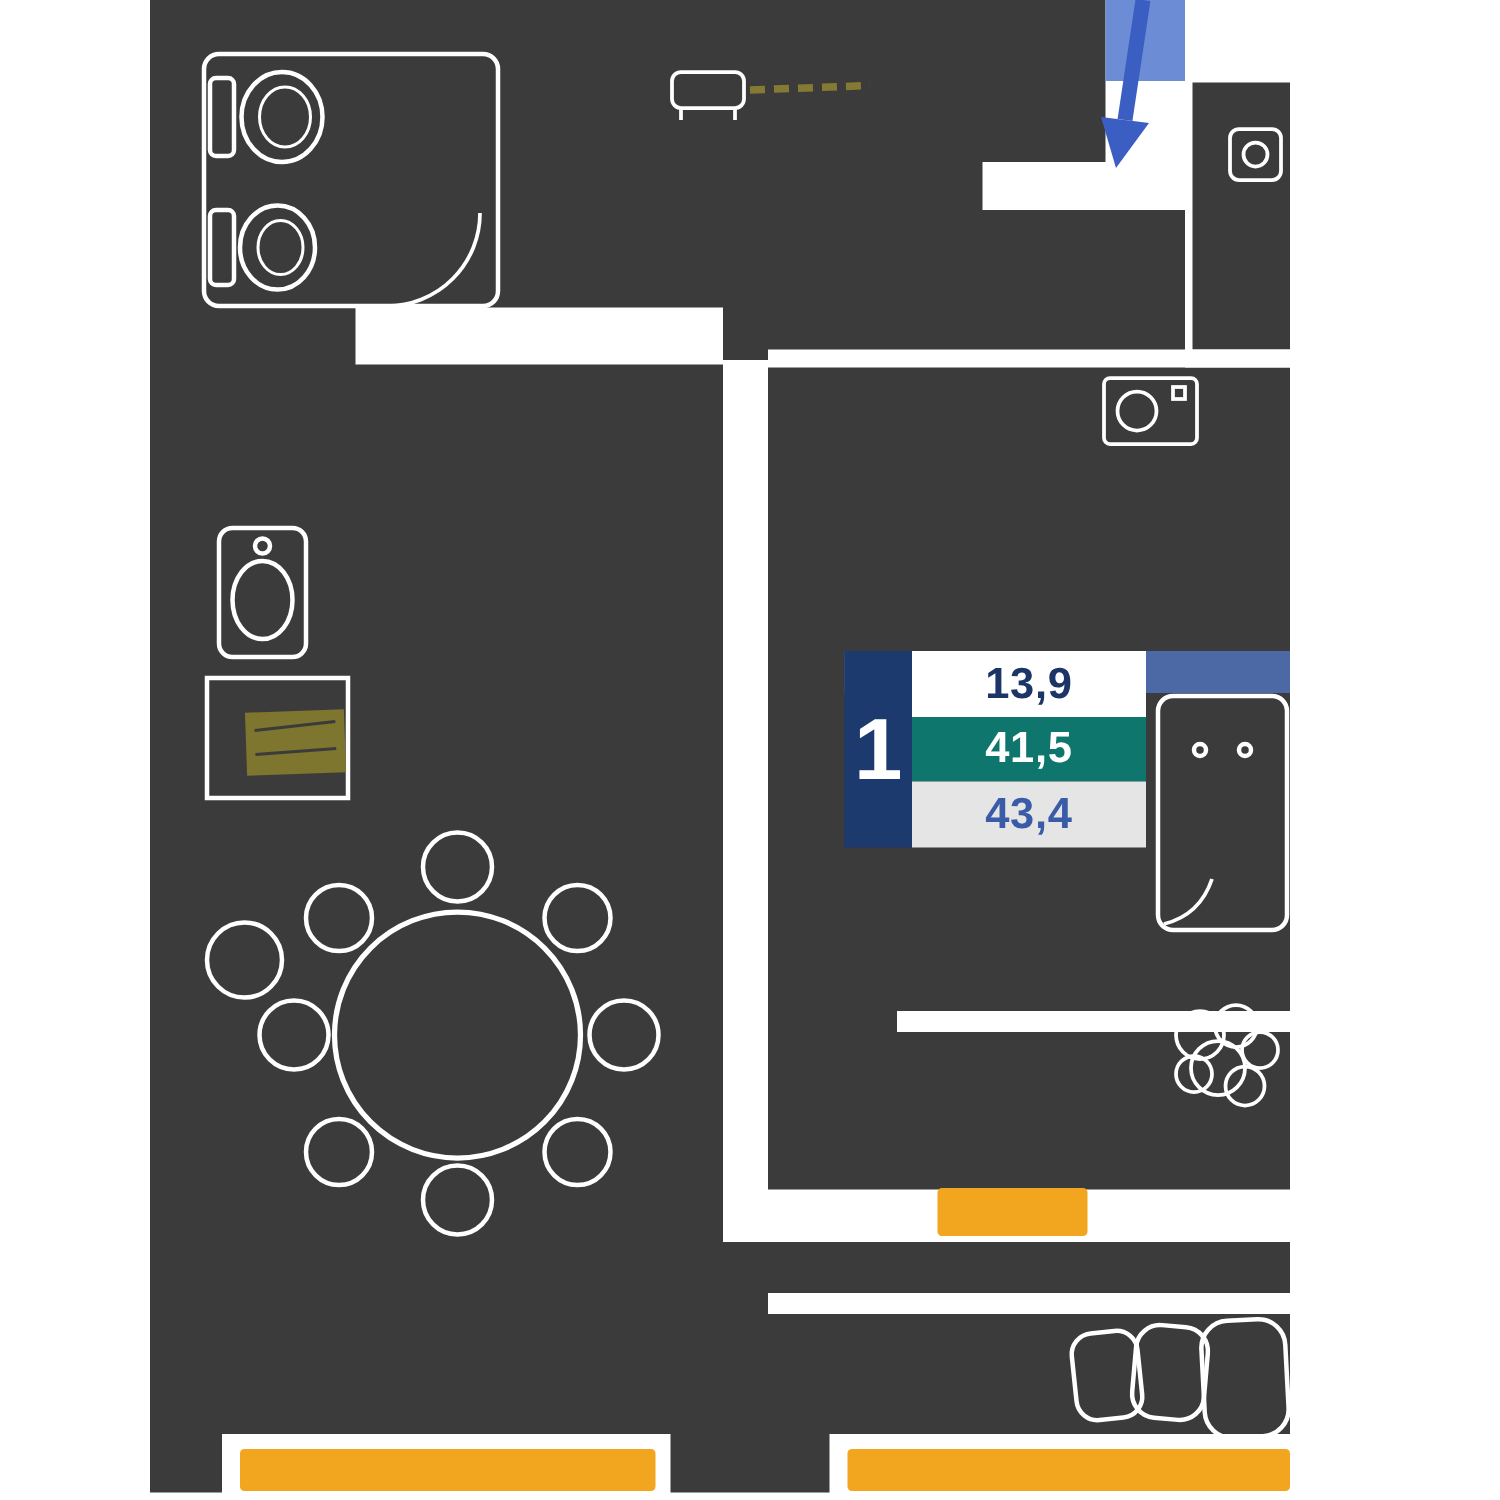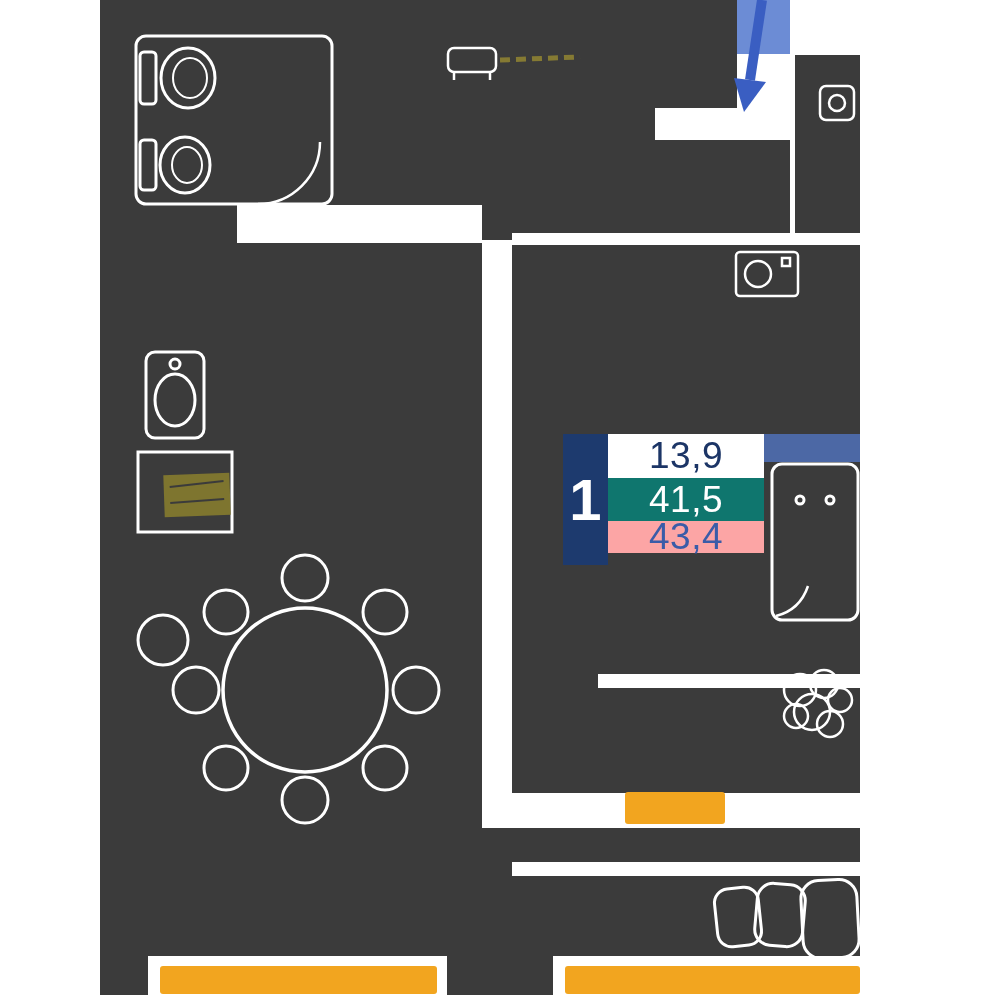--- a/index.html
+++ b/index.html
@@ -12,25 +12,25 @@
     position:absolute;left:563px;top:434px;width:297px;height:28px;background:#4c68a5;
   }
   .badge{position:absolute;left:563px;top:434px;display:flex;}
   .badge-rooms{
     width:45px;height:131px;background:#1d3a6e;color:#ffffff;
     font-size:58px;font-weight:bold;display:flex;align-items:center;justify-content:center;
   }
   .badge-rows{width:156px;display:flex;flex-direction:column;}
   .badge-row{
     display:flex;align-items:center;justify-content:center;
-    font-weight:normal;font-size:37px;letter-spacing:0.5px;
+    font-weight:bold;font-size:29px;letter-spacing:0.5px;
   }
   .badge-row.r1{height:44px;background:#ffffff;color:#1c3566;}
   .badge-row.r2{height:43px;background:#0f766e;color:#ffffff;}
-  .badge-row.r3{height:32px;background:#fca5a5;color:#3a5ca8;}
+  .badge-row.r3{height:44px;background:#e5e5e5;color:#3a5ca8;}
 </style>
 </head>
 <body>
 
 <div class="stage">
 
   <svg class="plan-svg" viewBox="0 0 1000 1000">
 
     <g>
       <rect x="100" y="0" width="690" height="995" fill="#3b3b3b"></rect>

